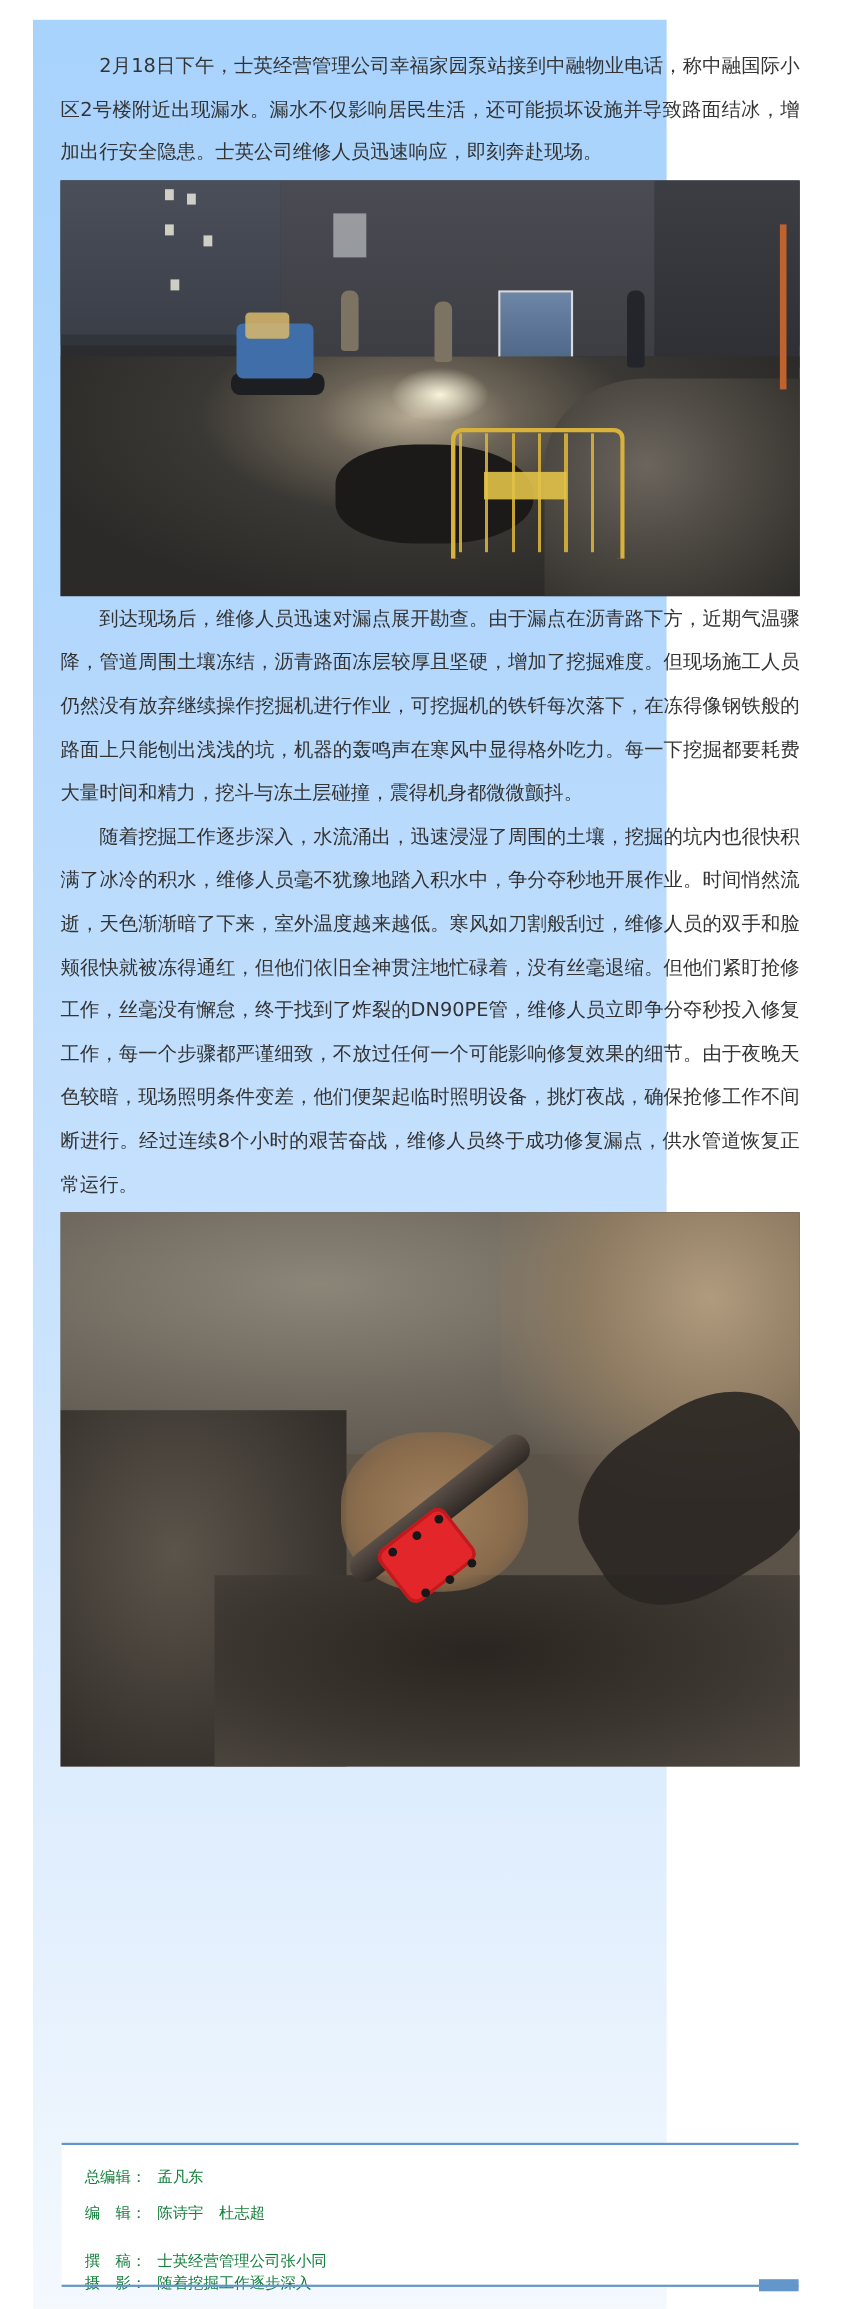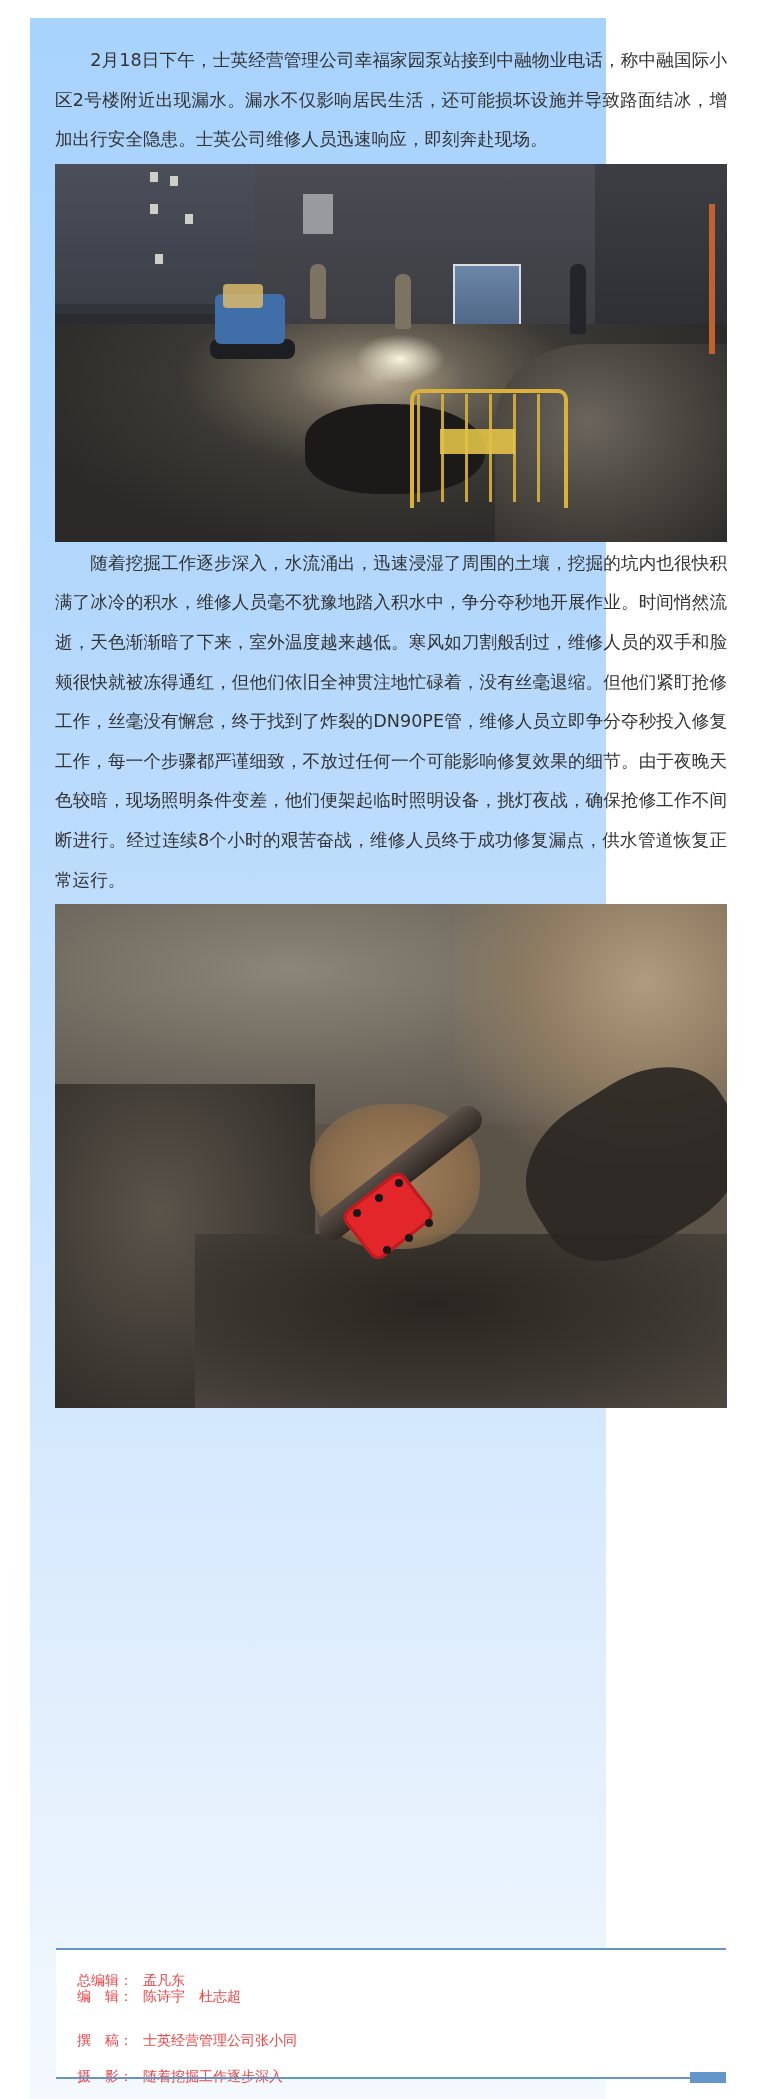--- a/index.html
+++ b/index.html
@@ -72,21 +72,21 @@
     box-shadow: inset 0 0 0 3px #c01a1f; }
   .p2-bolt { position:absolute; width:8px; height:8px; background:#1a1718; border-radius:50%; }
 
   
   .credits {
     position: absolute; left: 26px; top: 1930px; width: 670px; height: 129px;
     background: #ffffff; border-top: 2px solid #6495c8;
   }
   .credits-bottom-line { position:absolute; left:26px; top:2059px; width:670px; height:2px; background:#6495c8; }
   .credits-tab { position:absolute; left:660px; top:2054px; width:36px; height:11px; background:#6397cc; }
-  .credit-row { position:absolute; left:21px; font-size:14px; color:#ef4444; line-height:20px; white-space:pre; }
+  .credit-row { position:absolute; left:21px; font-size:14px; color:#15803d; line-height:20px; white-space:pre; }
   .credit-label { display:inline-block; width:66px; }
 </style>
 </head>
 <body>
 
 <div class="card">
   <div class="content">
 
     <p class="para">2月18日下午，士英经营管理公司幸福家园泵站接到中融物业电话，称中融国际小区2号楼附近出现漏水。漏水不仅影响居民生活，还可能损坏设施并导致路面结冰，增加出行安全隐患。士英公司维修人员迅速响应，即刻奔赴现场。</p>
 
@@ -111,20 +111,21 @@
       <div class="p1-person" style="left:255px;top:100px"></div>
       <div class="p1-person" style="left:340px;top:110px"></div>
       <div class="p1-person" style="left:515px;top:100px;background:#23252a;height:70px"></div>
       <div class="p1-light"></div>
       <div class="p1-fence-bars"></div>
       <div class="p1-fence"></div>
       <div class="p1-fence-panel"></div>
       <div class="p1-post"></div>
     </div>
 
+    <p class="para">到达现场后，维修人员迅速对漏点展开勘查。由于漏点在沥青路下方，近期气温骤降，管道周围土壤冻结，沥青路面冻层较厚且坚硬，增加了挖掘难度。但现场施工人员仍然没有放弃继续操作挖掘机进行作业，可挖掘机的铁钎每次落下，在冻得像钢铁般的路面上只能刨出浅浅的坑，机器的轰鸣声在寒风中显得格外吃力。每一下挖掘都要耗费大量时间和精力，挖斗与冻土层碰撞，震得机身都微微颤抖。</p>
     <p class="para">随着挖掘工作逐步深入，水流涌出，迅速浸湿了周围的土壤，挖掘的坑内也很快积满了冰冷的积水，维修人员毫不犹豫地踏入积水中，争分夺秒地开展作业。时间悄然流逝，天色渐渐暗了下来，室外温度越来越低。寒风如刀割般刮过，维修人员的双手和脸颊很快就被冻得通红，但他们依旧全神贯注地忙碌着，没有丝毫退缩。但他们紧盯抢修工作，丝毫没有懈怠，终于找到了炸裂的DN90PE管，维修人员立即争分夺秒投入修复工作，每一个步骤都严谨细致，不放过任何一个可能影响修复效果的细节。由于夜晚天色较暗，现场照明条件变差，他们便架起临时照明设备，挑灯夜战，确保抢修工作不间断进行。经过连续8个小时的艰苦奋战，维修人员终于成功修复漏点，供水管道恢复正常运行。</p>
 
     <div class="photo photo2" title="积水坑内的供水管道，已安装红色抢修管卡">
       <div class="p2-top"></div>
       <div class="p2-right-light"></div>
       <div class="p2-left"></div>
       <div class="p2-bottom"></div>
       <div class="p2-shadow"></div>
       <div class="p2-water"></div>
       <div class="p2-pipe"></div>
@@ -134,19 +135,19 @@
       <div class="p2-bolt" style="left:340px;top:275px"></div>
       <div class="p2-bolt" style="left:370px;top:315px"></div>
       <div class="p2-bolt" style="left:350px;top:330px"></div>
       <div class="p2-bolt" style="left:328px;top:342px"></div>
     </div>
 
   </div>
 
   <div class="credits">
     <div class="credit-row" style="top:20px"><span class="credit-label">总编辑：</span><span>孟凡东</span></div>
-    <div class="credit-row" style="top:36px"><span class="credit-label">编　辑：</span><span>陈诗宇　杜志超</span></div>
-    <div class="credit-row" style="top:80px"><span class="credit-label">撰　稿：</span><span>士英经营管理公司张小同</span></div>
+    <div class="credit-row" style="top:52px"><span class="credit-label">编　辑：</span><span>陈诗宇　杜志超</span></div>
+    <div class="credit-row" style="top:96px"><span class="credit-label">撰　稿：</span><span>士英经营管理公司张小同</span></div>
     <div class="credit-row" style="top:116px"><span class="credit-label">摄　影：</span><span>随着挖掘工作逐步深入</span></div>
   </div>
   <div class="credits-bottom-line"></div>
   <div class="credits-tab"></div>
 </div>
 
 </body></html>

